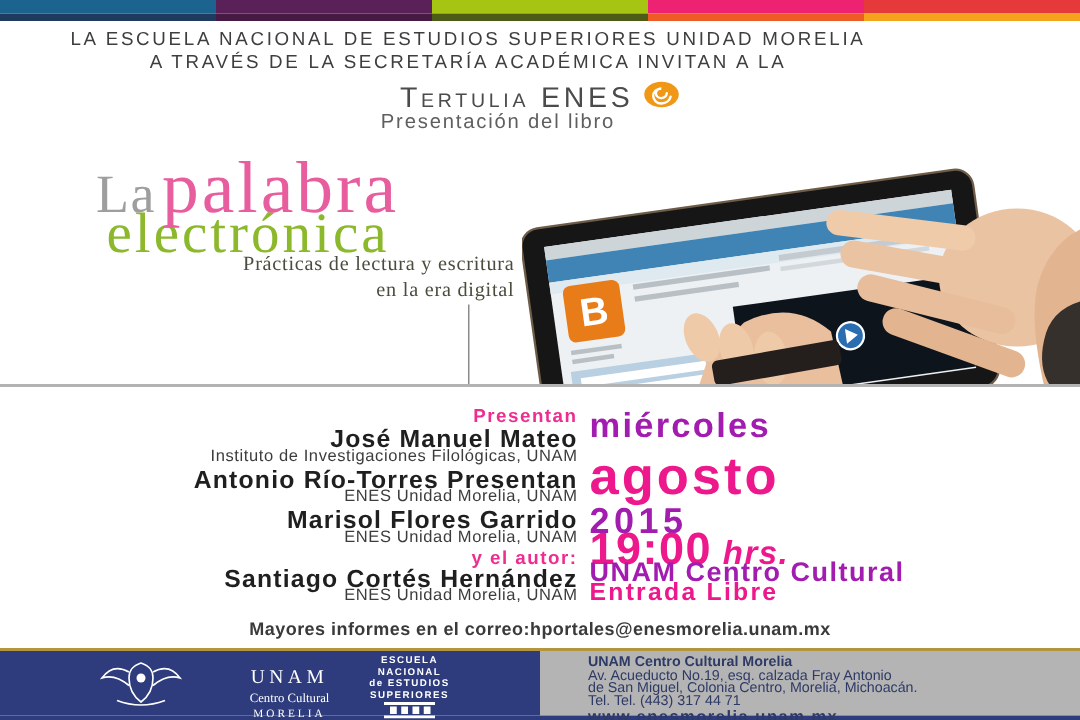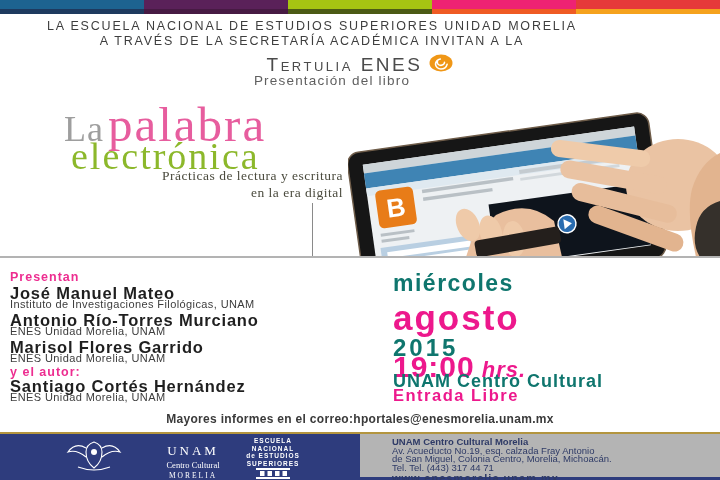--- a/index.html
+++ b/index.html
@@ -28,27 +28,27 @@
   #title-word2{position:absolute;left:71px;top:134px;font-size:38px;color:#8cb82b;
                letter-spacing:2px;white-space:nowrap;}
   .book-sub{position:absolute;left:60px;width:283px;text-align:right;font-size:13.5px;
             color:#4b4b3e;letter-spacing:0.5px;}
   #book-sub1{top:168px;} #book-sub2{top:185px;}
   #v-line{position:absolute;left:312px;top:203px;width:1px;height:53px;background:#8a8a8a;}
   #h-divider{position:absolute;left:0;top:256px;width:720px;height:2px;background:#b3b3b3;}
   
   #photo{position:absolute;left:348px;top:103px;width:372px;height:154px;}
   
-  .pcol{position:absolute;left:10px;width:375px;text-align:left;}
+  .pcol{position:absolute;left:10px;width:375px;text-align:right;}
   .p-head{color:#ed2d90;font-weight:bold;font-size:12.5px;letter-spacing:1px;}
   .p-name{color:#1f1f1f;font-weight:bold;font-size:16.5px;letter-spacing:0.8px;}
   .p-aff{color:#3c3c3c;font-size:11px;letter-spacing:0.4px;}
   
   .ecol{position:absolute;left:393px;white-space:nowrap;}
-  .green{color:#0f766e;} .pink{color:#ed188c;}
+  .green{color:#a21caf;} .pink{color:#ed188c;}
   #ev-weekday{top:270px;font-size:23px;font-weight:bold;letter-spacing:1.5px;}
   #ev-day{top:286px;font-size:31px;font-weight:bold;letter-spacing:3px;}
   #ev-month{top:298px;font-size:35px;font-weight:bold;letter-spacing:2px;}
   #ev-year{top:334px;font-size:24px;font-weight:bold;letter-spacing:3px;}
   #ev-time{top:350px;font-size:30px;font-weight:bold;letter-spacing:1px;}
   #ev-time .suffix{font-size:22px;font-style:italic;}
   #ev-venue{top:371px;font-size:18px;font-weight:bold;letter-spacing:1px;}
   #ev-adm{top:386px;font-size:16.5px;font-weight:bold;letter-spacing:1.5px;}
   
   #info-line{position:absolute;top:412px;left:0;width:720px;text-align:center;
@@ -157,21 +157,21 @@
       <path d="M372 50 Q352 60 344 86 Q338 110 348 154 L372 154 Z" fill="#e2b48f"></path>
       <path d="M372 98 Q352 104 348 124 Q344 142 352 154 L372 154 Z" fill="#35302b"></path>
     </g>
   </svg>
 
   <div id="h-divider"></div>
 
   <div class="pcol p-head" style="top:270px">Presentan</div>
   <div class="pcol p-name" style="top:284px">José Manuel Mateo</div>
   <div class="pcol p-aff" style="top:298px">Instituto de Investigaciones Filológicas, UNAM</div>
-  <div class="pcol p-name" style="top:311px">Antonio Río-Torres Murciano</div>
+  <div class="pcol p-name" style="top:311px">Antonio Río-Torres Presentan</div>
   <div class="pcol p-aff" style="top:325px">ENES Unidad Morelia, UNAM</div>
   <div class="pcol p-name" style="top:338px">Marisol Flores Garrido</div>
   <div class="pcol p-aff" style="top:352px">ENES Unidad Morelia, UNAM</div>
   <div class="pcol p-head" style="top:365px">y el autor:</div>
   <div class="pcol p-name" style="top:377px">Santiago Cortés Hernández</div>
   <div class="pcol p-aff" style="top:391px">ENES Unidad Morelia, UNAM</div>
 
   <div id="ev-weekday" class="ecol green">miércoles</div>
   <div id="ev-month" class="ecol pink">agosto</div>
   <div id="ev-year" class="ecol green">2015</div>

